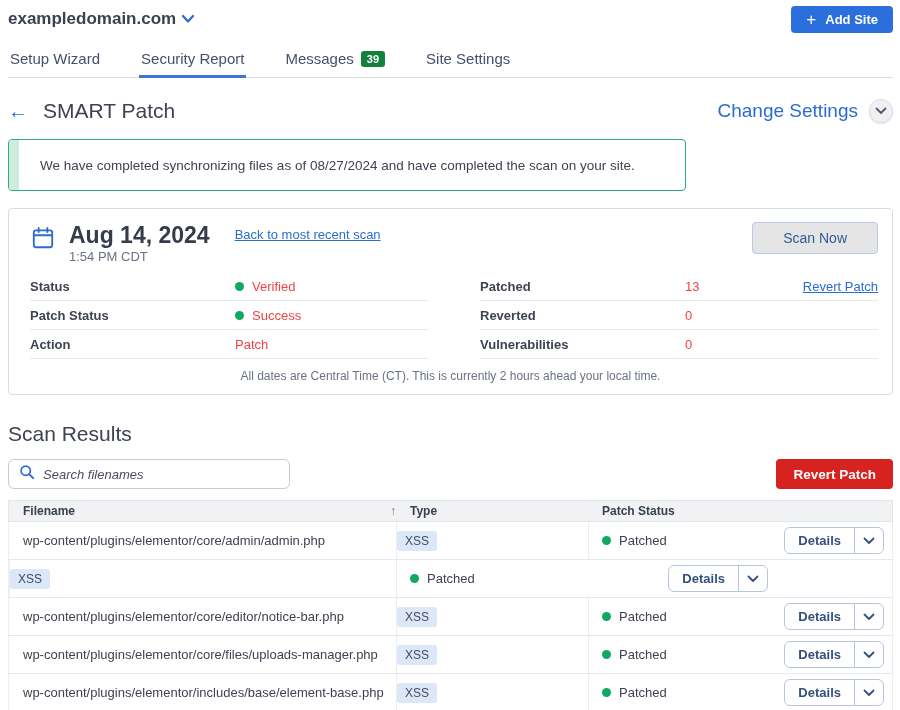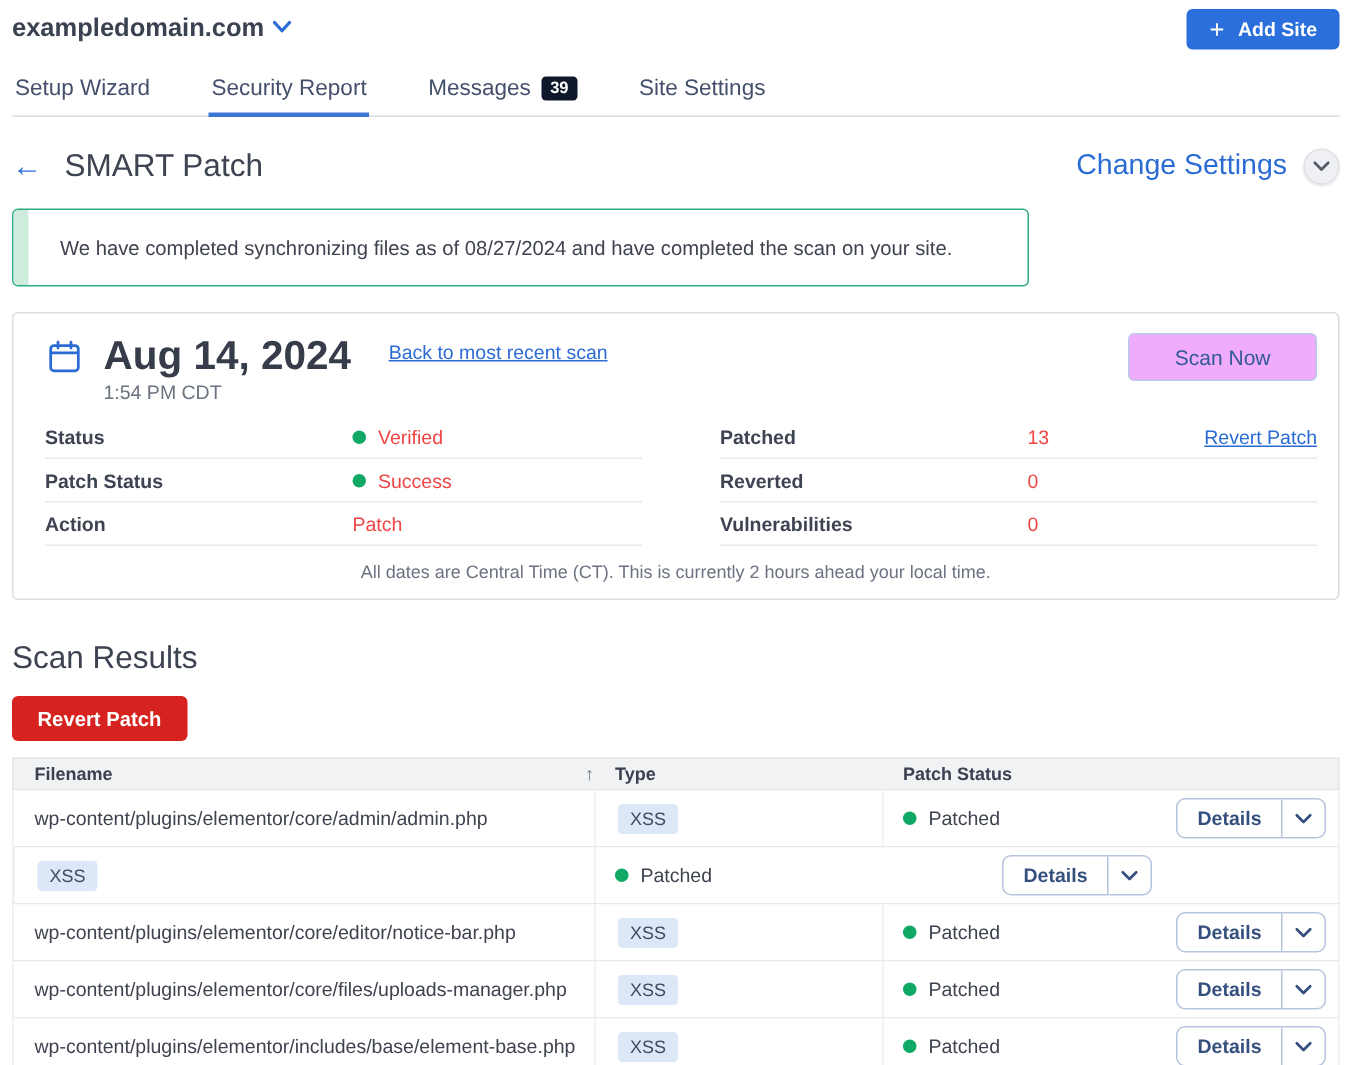--- a/index.html
+++ b/index.html
@@ -13,21 +13,21 @@
   .domain { font-size:17px; font-weight:700; color:#3a4150; }
   .add-site-btn { background:#2a6fdb; color:#fff; font-size:13px; font-weight:600; border:none;
     border-radius:4px; height:27px; padding:0 15px; display:flex; align-items:center; gap:9px; cursor:pointer;
     font-family:inherit; }
   .add-site-plus { font-size:17px; font-weight:400; line-height:1; }
 
   
   .tabs { display:flex; gap:37px; border-bottom:1px solid #d9dce1; margin-top:9px; }
   .tab { position:relative; font-size:15px; color:#44506b; padding:8px 2px 10px; cursor:pointer; display:flex; align-items:center; }
   .tab.active::after { content:""; position:absolute; left:0; right:0; bottom:-1px; height:3px; background:#3c77d6; }
-  .msg-badge { background:#0f172a; color:#fff; font-size:11px; font-weight:700; padding:2px 6px;
+  .msg-badge { background:#15803d; color:#fff; font-size:11px; font-weight:700; padding:2px 6px;
     border-radius:3px; margin-left:7px; }
 
   
   .title-row { display:flex; justify-content:space-between; align-items:center; margin-top:21px; }
   .title-left { display:flex; align-items:center; }
   .back-arrow { color:#2b6bd4; font-size:20px; cursor:pointer; line-height:1; }
   .page-title { font-size:21px; color:#3d4351; margin-left:15px; }
   .title-right { display:flex; align-items:center; }
   .change-settings { color:#2b6bd4; font-size:19px; cursor:pointer; }
   .circle-btn { width:24px; height:24px; border-radius:50%; background:#eef0f3; border:1px solid #dfe1e5;
@@ -37,24 +37,24 @@
   
   .banner { margin-top:16px; width:678px; border:1px solid #2faa82; border-radius:4px; display:flex;
     overflow:hidden; height:52px; }
   .banner-strip { width:10px; background:#cdecdc; flex:0 0 10px; }
   .banner-text { font-size:13.5px; color:#3f4350; display:flex; align-items:center; padding-left:21px; }
 
   
   .scan-card { margin-top:17px; border:1px solid #d9dce1; border-radius:4px; }
   .card-head { display:flex; align-items:flex-start; padding:13px 14px 5px 21px; }
   .date-block { margin-left:13px; }
-  .scan-date { font-size:27px; font-weight:700; color:#363c49; line-height:1.15; }
+  .scan-date { font-size:23px; font-weight:700; color:#363c49; line-height:1.15; }
   .scan-time { font-size:13px; color:#6b7280; margin-top:1px; }
   .back-link { font-size:13px; color:#2b6bd4; text-decoration:underline; margin-left:25px; margin-top:5px; cursor:pointer; }
-  .scan-now-btn { margin-left:auto; height:32px; padding:0 30px; border:1px solid #b9c9e8; background:#f0abfc;
+  .scan-now-btn { margin-left:auto; height:32px; padding:0 30px; border:1px solid #b9c9e8; background:#e5e5e5;
     color:#335a96; font-size:14px; border-radius:4px; cursor:pointer; font-family:inherit; }
   .kv-grid { display:grid; grid-template-columns:1fr 1fr; column-gap:52px; padding:3px 14px 0 21px; }
   .kv-row { display:flex; align-items:center; height:29px; border-bottom:1px solid #e6e8ec; font-size:13px; }
   .kv-label { font-weight:700; color:#3d4351; width:205px; flex:0 0 205px; }
   .kv-value { display:flex; align-items:center; gap:8px; color:#ef4444; }
   .kv-link { margin-left:auto; color:#2b6bd4; text-decoration:underline; font-size:13px; cursor:pointer; }
   .dot { width:9px; height:9px; border-radius:50%; background:#10a865; display:inline-block; }
   .tz-note { text-align:center; font-size:12px; color:#6b7280; padding:10px 0 11px; }
 
   
@@ -71,21 +71,21 @@
   
   .table { margin-top:11px; }
   .thead { display:grid; grid-template-columns:387px 192px 188px 1fr; background:#f1f2f4; height:22px;
     align-items:center; font-size:12px; font-weight:700; color:#3b4050; border:1px solid #e3e5e9; }
   .th { padding-left:14px; display:flex; align-items:center; gap:6px;justify-content:space-between; }
   .sort-arrow { color:#6b7280; font-weight:400; font-size:12px; }
   .trow { display:grid; grid-template-columns:387px 192px 188px 1fr; height:38px; align-items:stretch;
     border-bottom:1px solid #e6e8ec; border-left:1px solid #eceef1; border-right:1px solid #eceef1; background:#fff; }
   .td { display:flex; align-items:center; }
   .td-file { padding-left:14px; font-size:13px; color:#3f4350; }
-  .td-type { padding-left:15px; border-left:1px solid #eceef1;text-align:right; }
+  .td-type { border-left:1px solid #eceef1;text-align:right; }
   .td-status { padding-left:13px; border-left:1px solid #eceef1; gap:8px; font-size:13px; color:#3f4350; }
   .td-actions { justify-content:flex-end; padding-right:8px; }
   .badge-xss { background:#dce8f8; color:#3f4a63; font-size:12px; padding:3px 8px; border-radius:3px; }
   .details-btn { display:flex; align-items:stretch; border:1px solid #b7c4dd; border-radius:6px; height:27px;
     background:#fff; overflow:hidden; cursor:pointer; }
   .details-label { display:flex; align-items:center; padding:0 13px; color:#35507e; font-weight:700; font-size:13px; }
   .details-chevron { display:flex; align-items:center; justify-content:center; width:29px; border-left:1px solid #b7c4dd; }
 </style>
 </head>
 <body>
@@ -197,20 +197,29 @@
           <span class="kv-value">0</span>
         </div>
       </div>
     </div>
     <div class="tz-note">All dates are Central Time (CT). This is currently 2 hours ahead your local time.</div>
   </div>
 
   <div class="section-title">Scan Results</div>
 
   <div class="controls">
+    <div class="search-box">
+      <span>
+        <svg width="16" height="16" viewBox="0 0 16 16">
+            <circle cx="6.7" cy="6.7" r="4.6" fill="none" stroke="#2b6bd4" stroke-width="1.7"></circle>
+            <line x1="10.3" y1="10.3" x2="14.2" y2="14.2" stroke="#2b6bd4" stroke-width="1.9" stroke-linecap="round"></line>
+          </svg>
+      </span>
+      <input type="text" placeholder="Search filenames" style="">
+    </div>
     <button class="revert-btn">Revert Patch</button>
   </div>
 
   <div class="table">
     <div class="thead">
       <div class="th">
         <span>Filename</span>
         <span class="sort-arrow">↑</span>
       </div>
       <div class="th">

